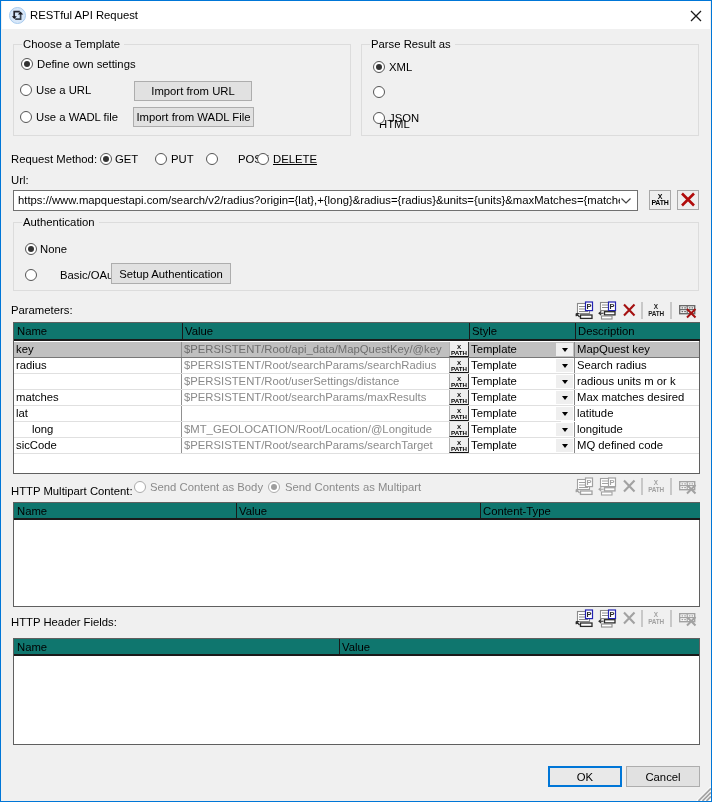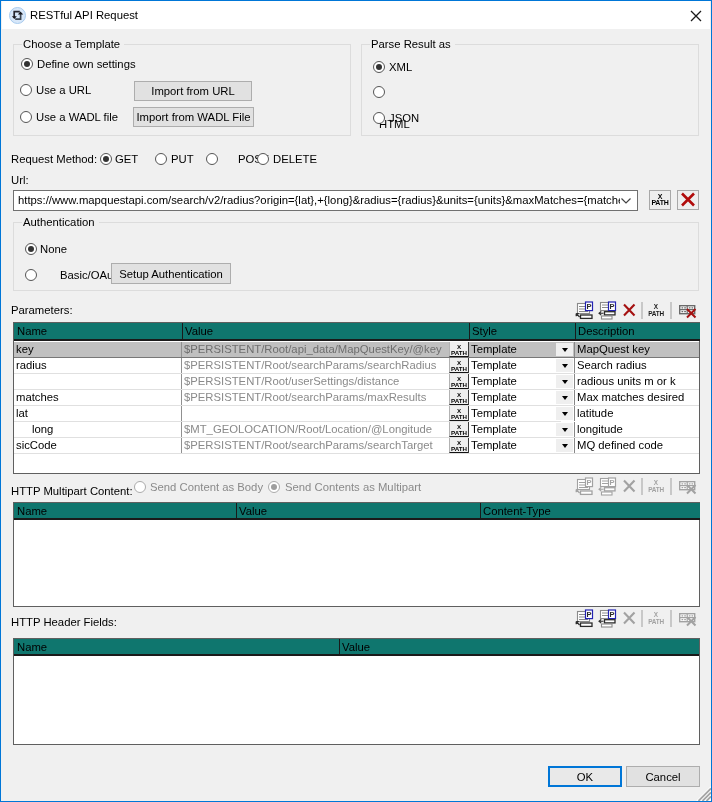--- a/index.html
+++ b/index.html
@@ -75,21 +75,21 @@
 <div class="rlabel" style="left:388px;top:111px;">JSON</div>
 
 <div class="rlabel" style="left:10px;top:152px;">Request Method:</div>
 <div class="radio sel" style="left:99px;top:152px;"></div>
 <div class="rlabel" style="left:114px;top:152px;">GET</div>
 <div class="radio" style="left:154px;top:152px;"></div>
 <div class="rlabel" style="left:170px;top:152px;">PUT</div>
 <div class="radio" style="left:205px;top:152px;"></div>
 <div class="rlabel" style="left:213px;top:152px;padding-left:24px;">POST</div>
 <div class="radio" style="left:256px;top:152px;"></div>
-<div class="rlabel" style="left:272px;top:152px;">DELETE</div>
+<div class="rlabel" style="left:272px;top:152px;text-decoration:underline;">DELETE</div>
 
 <div class="rlabel" style="left:10px;top:173px;">Url:</div>
 <div class="abs" style="left:12px;top:189px;width:625px;height:21px;background:#fff;border:1px solid #707070;">
   <div class="abs" style="left:4px;top:3px;width:602px;height:14px;overflow:hidden;white-space:nowrap;font-size:11.3px;">https://www.mapquestapi.com/search/v2/radius?origin={lat},+{long}&amp;radius={radius}&amp;units={units}&amp;maxMatches={matches}&amp;sicCodes={sicCode}</div>
   <svg class="abs" style="right:6px;top:7px" width="10" height="6" viewBox="0 0 10 6">
       <path d="M0.5 0.5 L5 5 L9.5 0.5" fill="none" stroke="#444" stroke-width="1.2"></path>
     </svg>
 </div>
 <div class="abs xpbtn" style="left:648px;top:189px;width:22px;height:20px;border:1px solid #a8a8a8;">
     <div>X</div>

